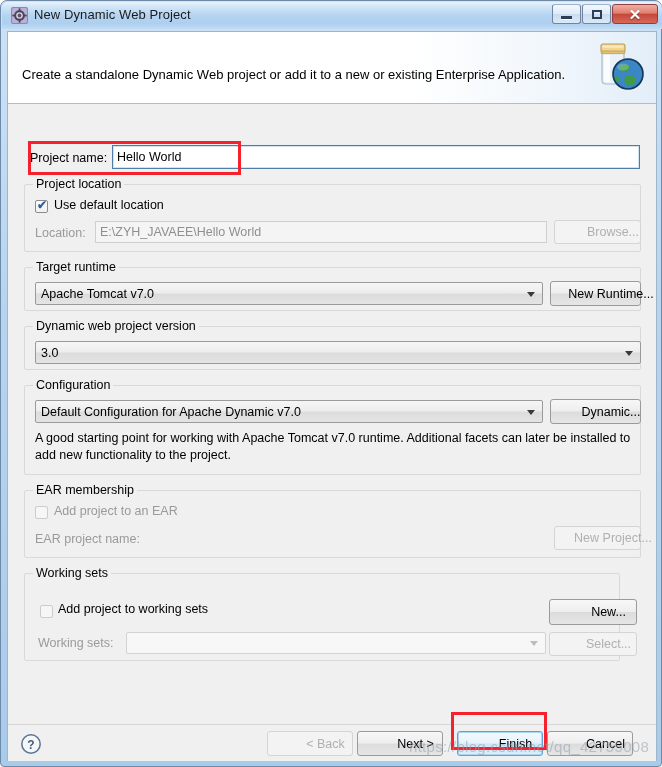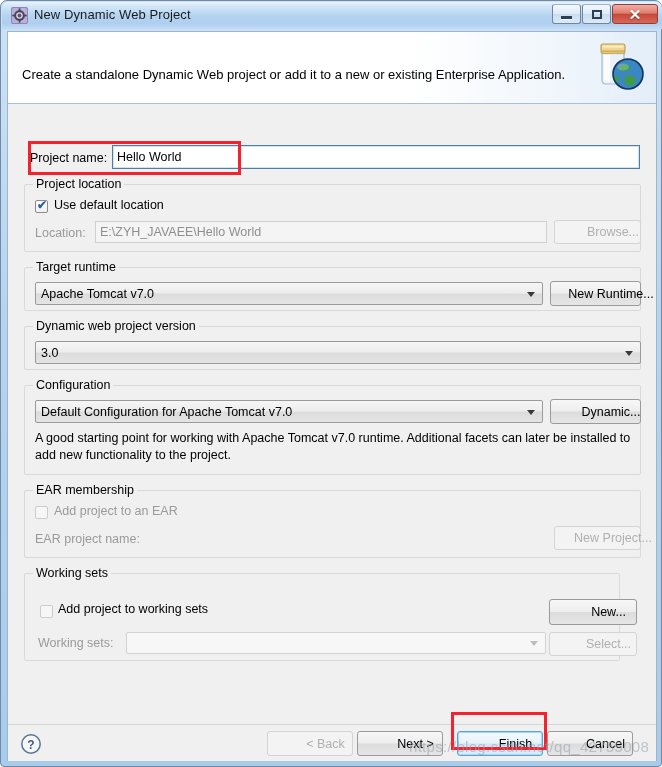--- a/index.html
+++ b/index.html
@@ -362,21 +362,21 @@
       </div>
       <div class="combo" style="left:27px; top:237px; width:606px; height:23px;">
         <span>3.0</span>
         <span class="arrow"></span>
       </div>
 
       <div class="group" style="left:16px; top:281px; width:617px; height:90px;">
         <div class="group-title">Configuration</div>
       </div>
       <div class="combo" style="left:27px; top:296px; width:508px; height:23px;">
-        <span>Default Configuration for Apache Tomcat v7.0</span>
+        <span>Default Configuration for Apache Dynamic v7.0</span>
         <span class="arrow"></span>
       </div>
       <div class="btn" style="left:542px; top:295px; width:91px; height:25px;">Dynamic...</div>
       <div class="desc-text" style="left:27px; top:326px; width:600px;">A good starting point for working with Apache Tomcat v7.0 runtime. Additional facets can later be installed to add new functionality to the project.</div>
 
       <div class="group" style="left:16px; top:386px; width:617px; height:68px;">
         <div class="group-title">EAR membership</div>
       </div>
       <div class="checkbox disabled" style="left:27px; top:402px;"></div>
       <div class="lbl dim" style="left:46px; top:400px;">Add project to an EAR</div>

